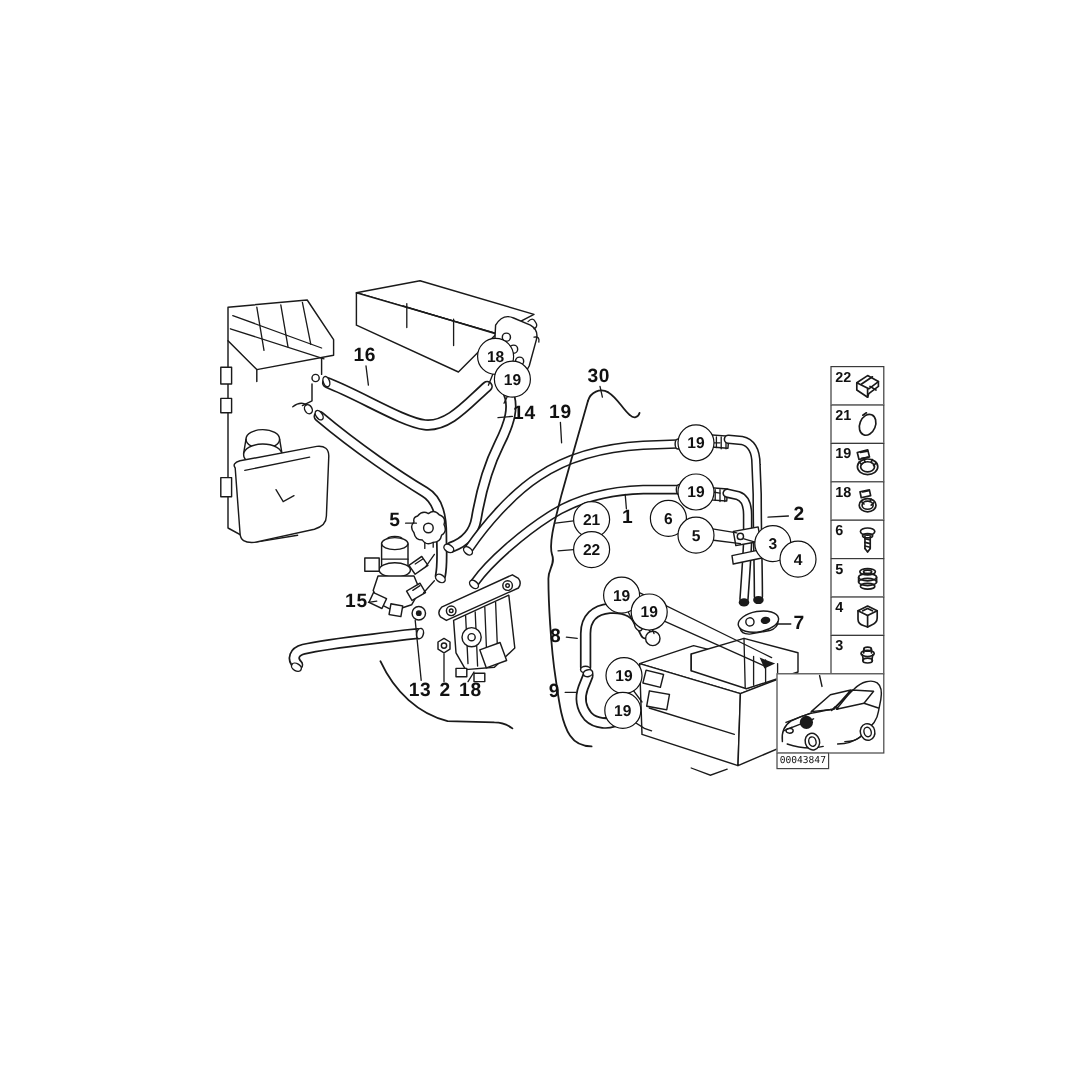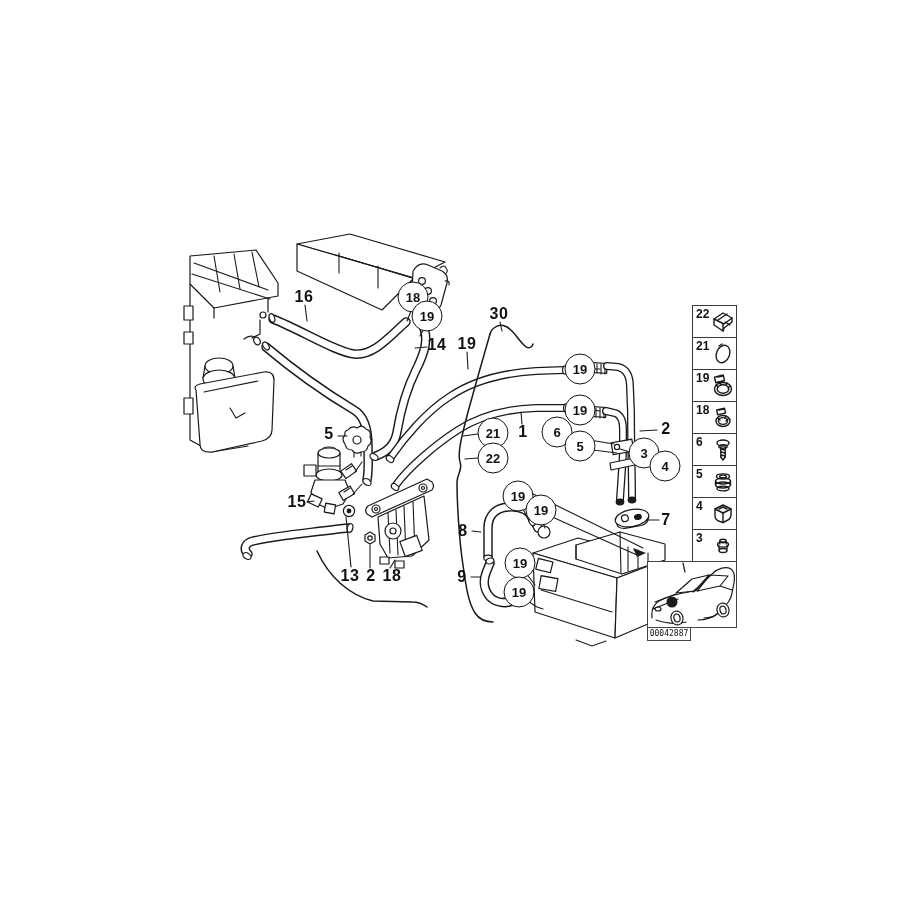--- a/index.html
+++ b/index.html
@@ -395,15 +395,15 @@
     <ellipse class="o" cx="10" cy="47" rx="3" ry="2"></ellipse>
     <path class="o" d="M45,30 L48,27 L50,29 M37,10 L35,1"></path>
     <ellipse class="of" cx="29" cy="56" rx="6" ry="7" transform="rotate(-15 29 56)"></ellipse>
     <ellipse class="o" cx="29" cy="56" rx="3" ry="4" transform="rotate(-15 29 56)"></ellipse>
     <ellipse class="of" cx="75" cy="48" rx="6" ry="7" transform="rotate(-15 75 48)"></ellipse>
     <ellipse class="o" cx="75" cy="48" rx="3" ry="4" transform="rotate(-15 75 48)"></ellipse>
     <circle class="dk" cx="24" cy="40" r="5.5"></circle>
   </svg>
 </div>
 
-<div class="codebox">00042887</div>
+<div class="codebox">00043847</div>
 
 </div>
 
 </body></html>

